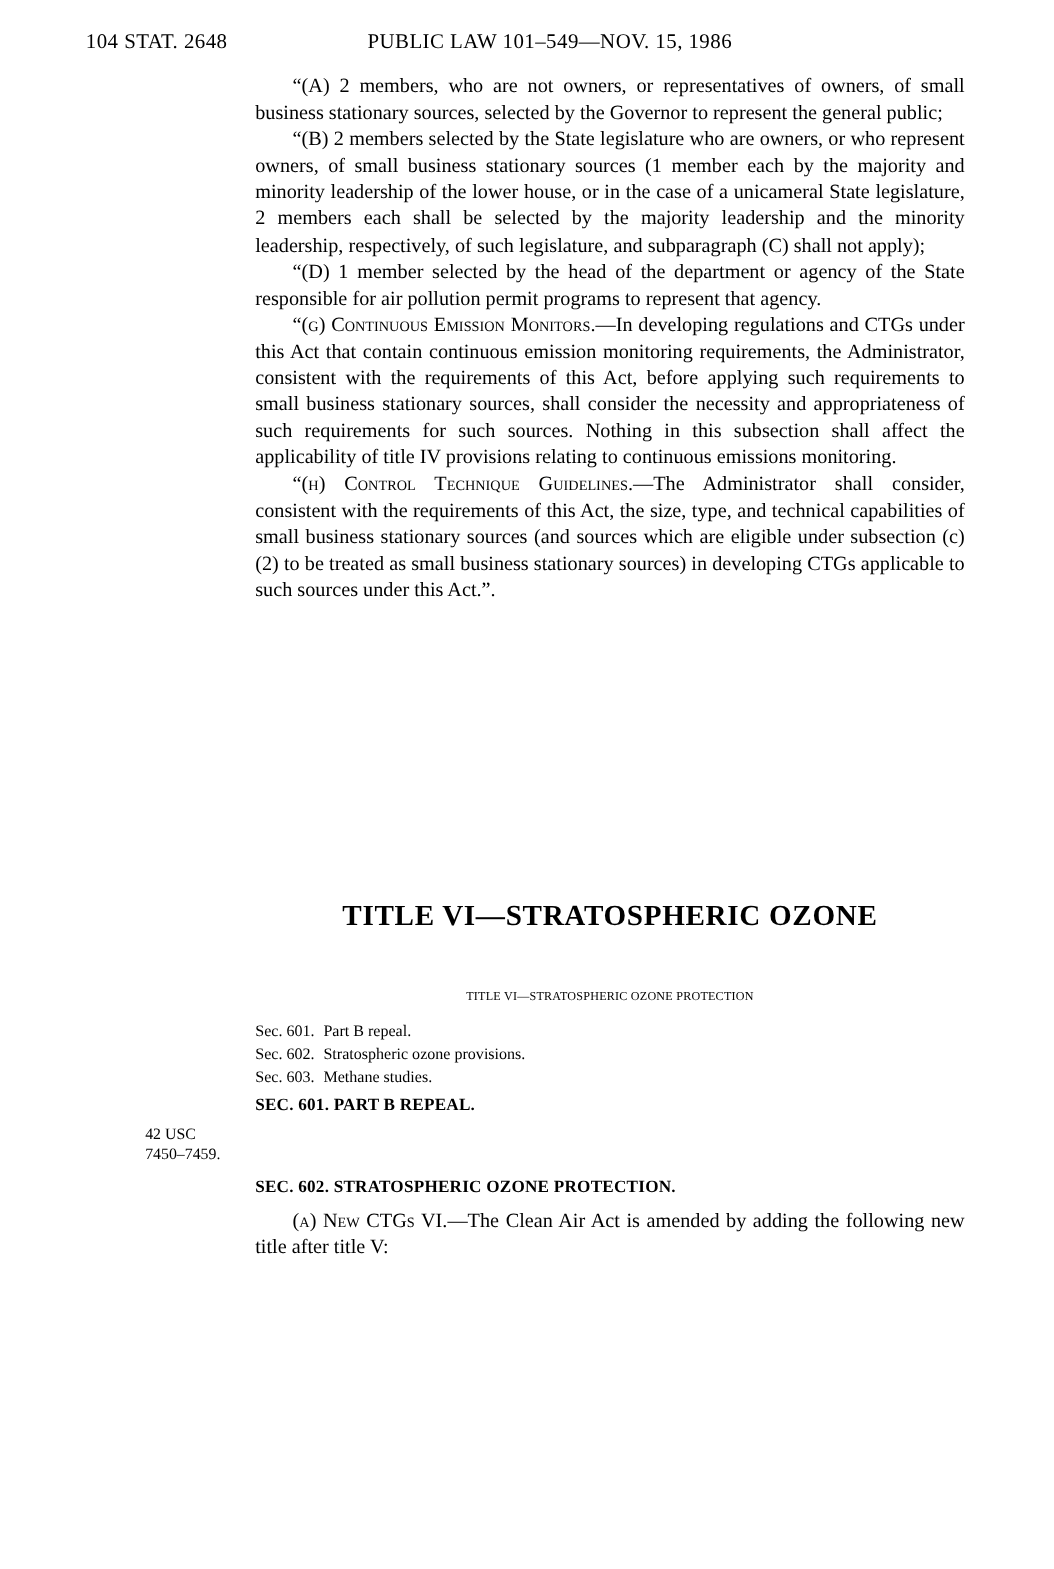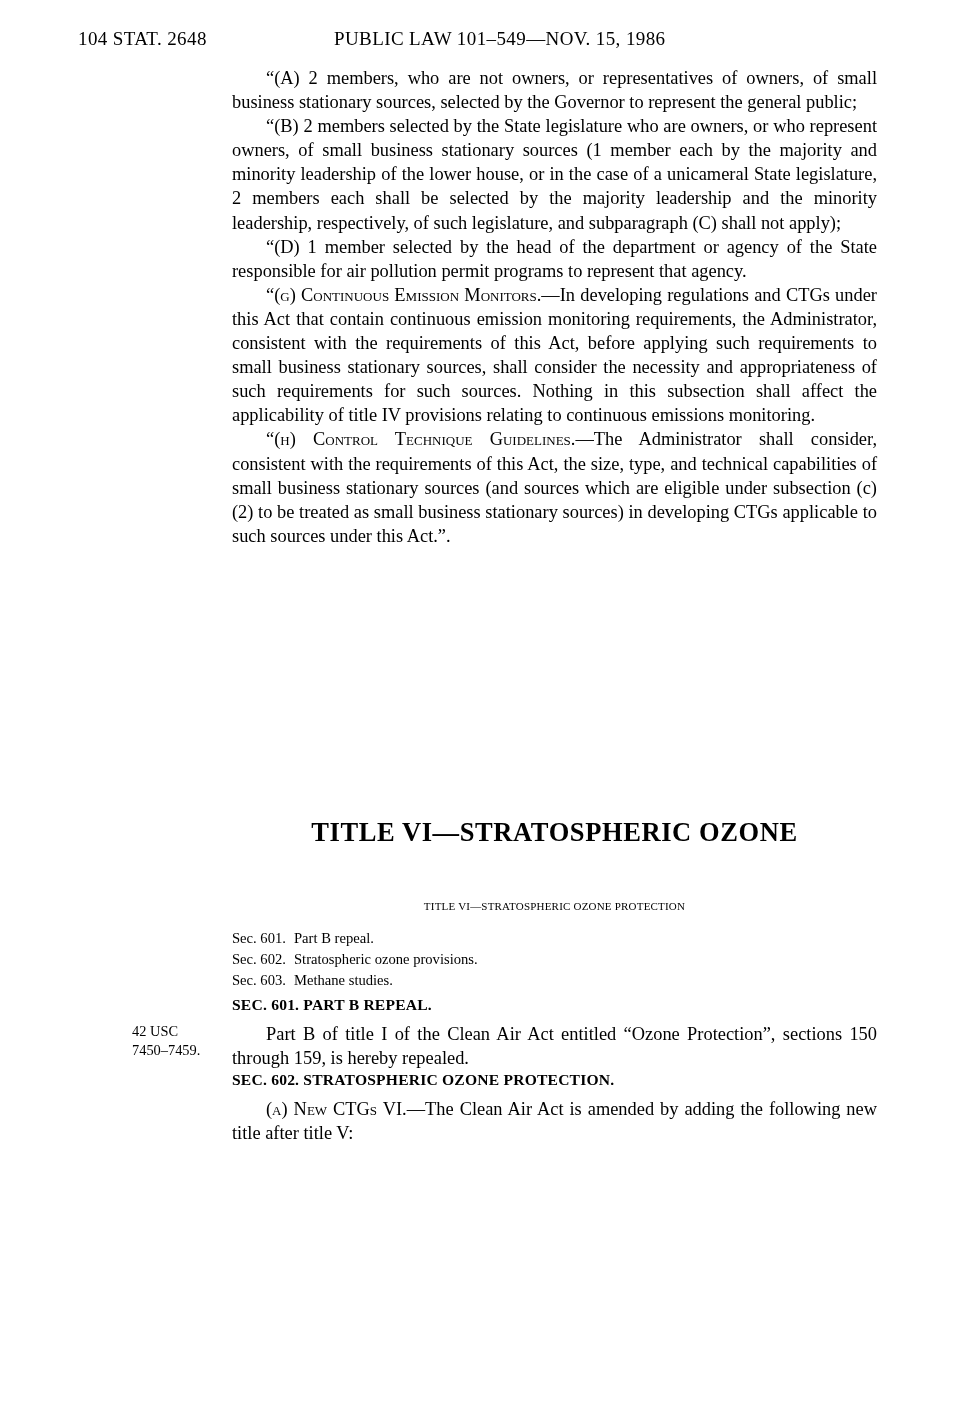--- a/index.html
+++ b/index.html
@@ -166,21 +166,20 @@
 
   <div class="toc-head">TITLE VI—STRATOSPHERIC OZONE PROTECTION</div>
 
   <div class="toc-list">
     <div class="toc-item"><span class="toc-num">Sec. 601.</span><span>Part B repeal.</span></div>
     <div class="toc-item"><span class="toc-num">Sec. 602.</span><span>Stratospheric ozone provisions.</span></div>
     <div class="toc-item"><span class="toc-num">Sec. 603.</span><span>Methane studies.</span></div>
   </div>
 
   <div class="sec-head" id="sec601-head">SEC. 601. PART B REPEAL.</div>
-  <p class="para indent" id="sec601-para">Part B of title I of the Clean Air Act entitled “Ozone Protection”, sections 150 through 159, is hereby repealed.</p>
 
   <div class="sec-head" id="sec602-head">SEC. 602. STRATOSPHERIC OZONE PROTECTION.</div>
   <p class="para indent" id="sec602-para"><span class="sc">(a) New CTGs VI.</span><span>—The Clean Air Act is amended by adding the following new title after title V:</span></p>
 
   <div class="margin-note">
     <div>42 USC</div>
     <div>7450–7459.</div>
   </div>
 
 </div>

